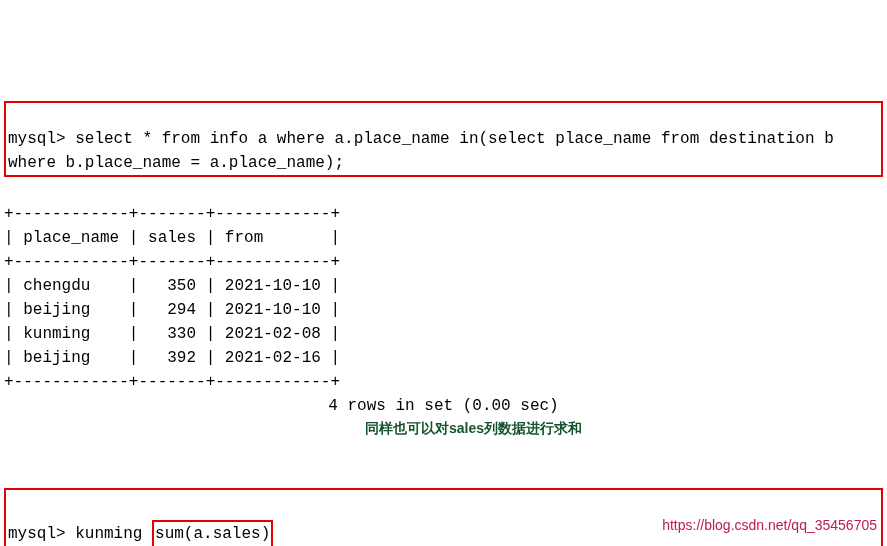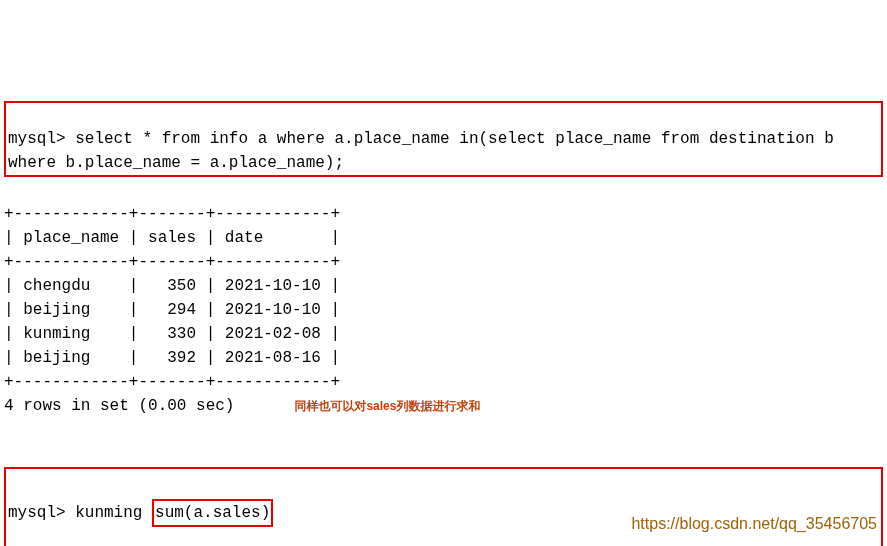--- a/index.html
+++ b/index.html
@@ -12,63 +12,63 @@
       color: #000;
       white-space: pre;
       line-height: 1.5;
     }
     .red-box {
       border: 2px solid #e60000;
       padding: 0 2px;
       margin: 1px 0;
     }
     .red-text {
-      color: #c2410c;
+      color: #14532d;
       font-family: Arial, sans-serif;
-      font-size: 12px;
+      font-size: 14px;
       font-weight: bold;
       white-space: normal;
       text-align: center;
     }
     .red-inline-box {
       border: 2px solid #e60000;
       padding: 0 1px;
       display: inline-block;
       margin-top: 6px;
     }
     .watermark {
       position: absolute;
       right: 10px;
       bottom: 10px;
-      color: #a16207;
+      color: #be185d;
       font-family: Arial, sans-serif;
-      font-size: 16px;
+      font-size: 14px;
       white-space: normal;
     }
     .row-wrap { display: flex; align-items: baseline; }
-    .annotation-line { display: flex; align-items: center; }
+    .annotation-line { display: flex; align-items: center; flex-direction: column; }
     .ann-left { flex: 0 0 auto; }
     .ann-text { margin-left: 60px; }
   </style>
 </head>
 <body>
 
 
 
 <div class="red-box">
 <span><span>mysql&gt;</span><span> select * from info a where a.place_name in(select place_name from destination b</span></span>
 <span>where b.place_name = a.place_name);</span>
 </div>
 <span>+------------+-------+------------+</span>
-<span>| place_name | sales | date       |</span>
+<span>| place_name | sales | from       |</span>
 <span>+------------+-------+------------+</span>
 <span>| chengdu    |   350 | 2021-10-10 |</span>
 <span>| beijing    |   294 | 2021-10-10 |</span>
 <span>| kunming    |   330 | 2021-02-08 |</span>
-<span>| beijing    |   392 | 2021-08-16 |</span>
+<span>| beijing    |   392 | 2021-02-16 |</span>
 <span>+------------+-------+------------+</span>
 <div class="annotation-line"><span class="ann-left">4 rows in set (0.00 sec)</span><span class="red-text ann-text">同样也可以对sales列数据进行求和</span></div>
 <span> </span>
 <div class="red-box">
 <div class="row-wrap"><span>mysql&gt;</span><span> kunming </span><span class="red-inline-box">sum(a.sales)</span></div>
 
 </div>
 
 
 

